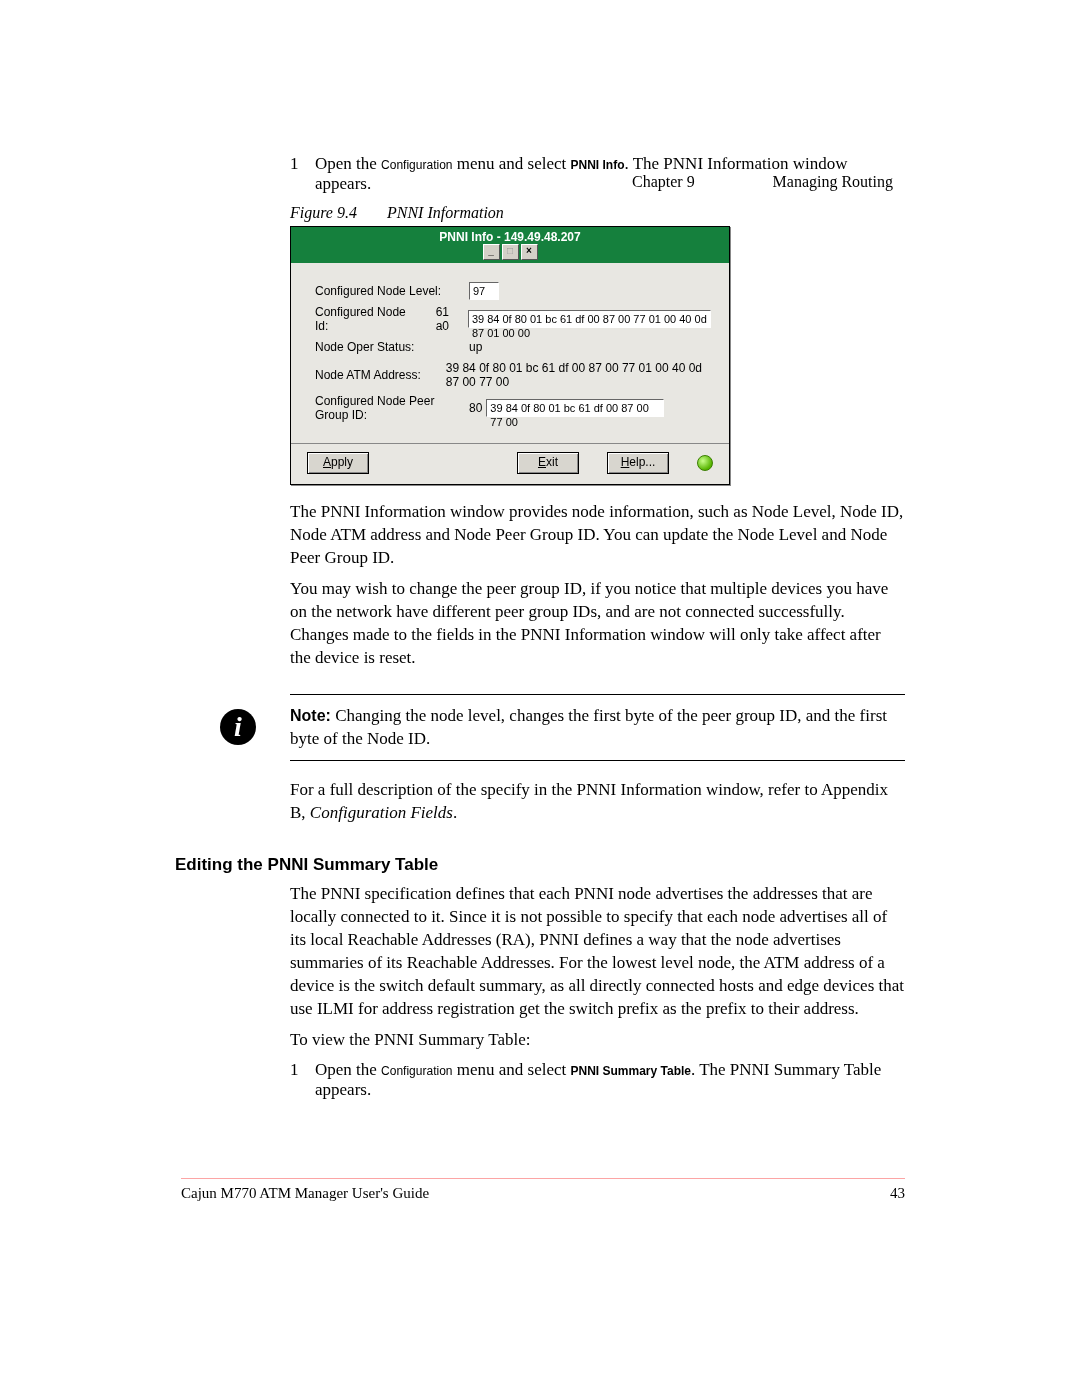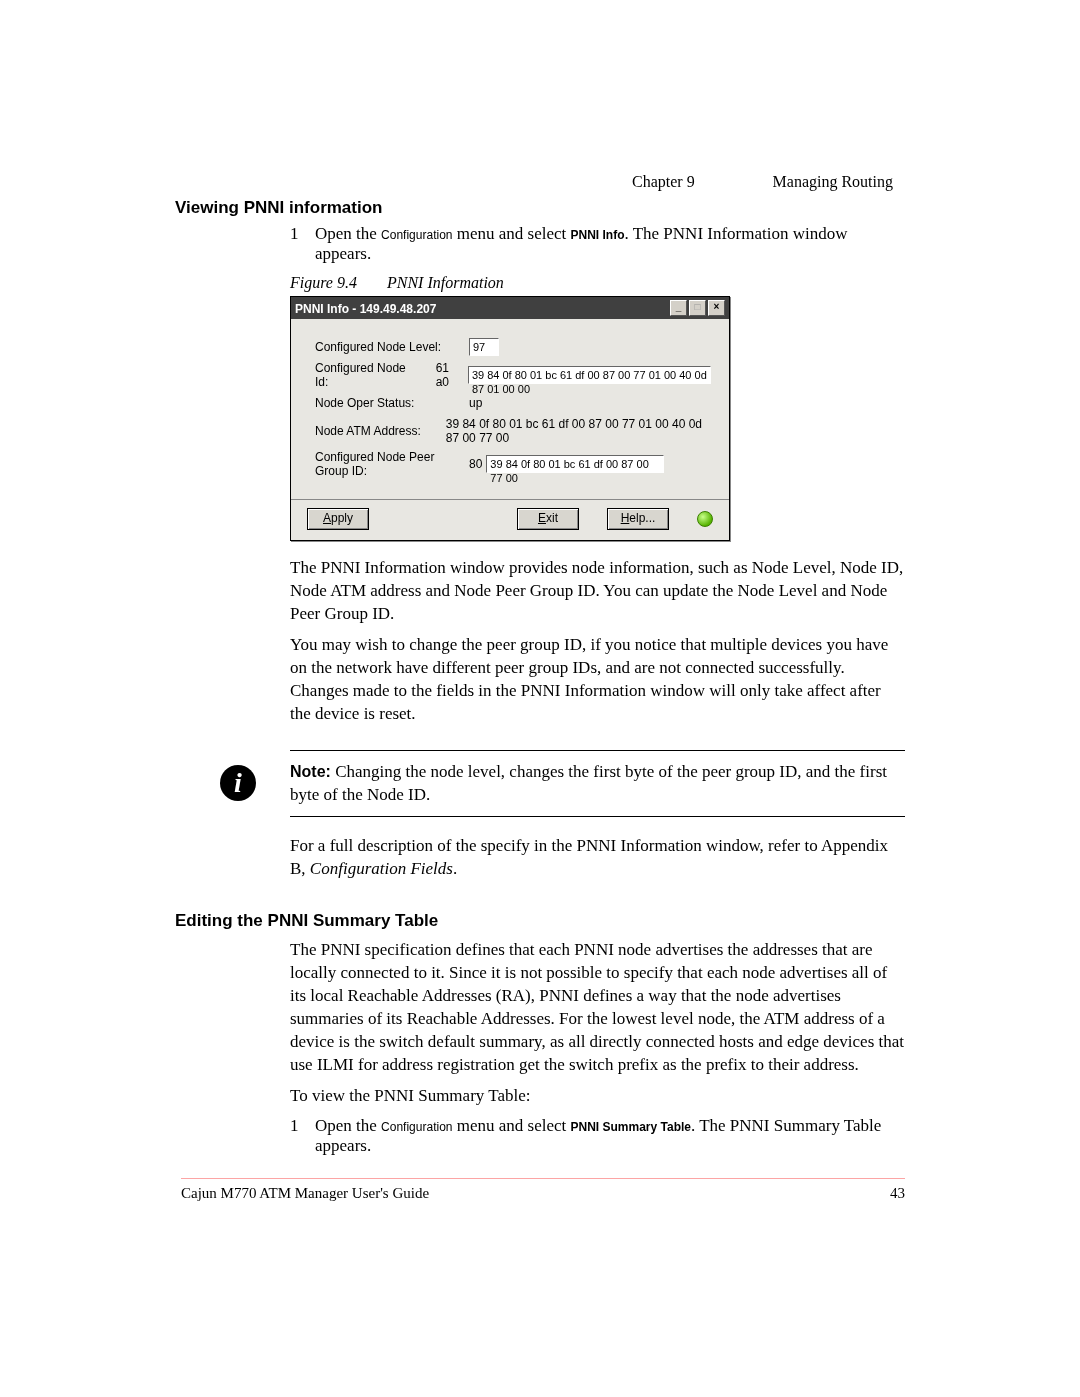--- a/index.html
+++ b/index.html
@@ -68,28 +68,29 @@
   .dialog {
     width: 438px;
     border: 1px solid #000;
     background: #e8e7e2;
     font-family: "MS Sans Serif", Arial, sans-serif;
     font-size: 12px;
     margin-left: 0;
     box-shadow: 1px 1px 0 #888;
   }
   .titlebar {
-    background: #404040;
+    background: #15803d;
     color: #fff;
     font-size: 12px;
     font-weight: bold;
     padding: 3px 4px;
     display: flex;
     justify-content: space-between;
-    align-items: flex-end;
+    align-items: center;
+    flex-direction: column;
   }
   .titlebar-btns {
     display: flex;
     gap: 2px;
   }
   .tb-btn {
     width: 15px; height: 14px;
     background: #d4d0c8;
     border: 1px solid #fff;
     border-right-color:#555; border-bottom-color:#555;
@@ -197,21 +198,20 @@
   }
 </style>
 </head>
 <body>
 
 <div class="page">
 
   <div class="header-left">Chapter 9</div>
   <div class="header-line">Managing Routing</div>
 
-  <div class="h2">Viewing PNNI information</div>
 
   <div class="body-indent">
 
     <div class="step">
       <div class="step-num">1</div>
       <div>
         <span>Open the </span><span class="sans">Configuration</span><span> menu and select </span><span class="sans bold">PNNI Info</span><span>. The PNNI Information window appears.</span>
       </div>
     </div>
 

